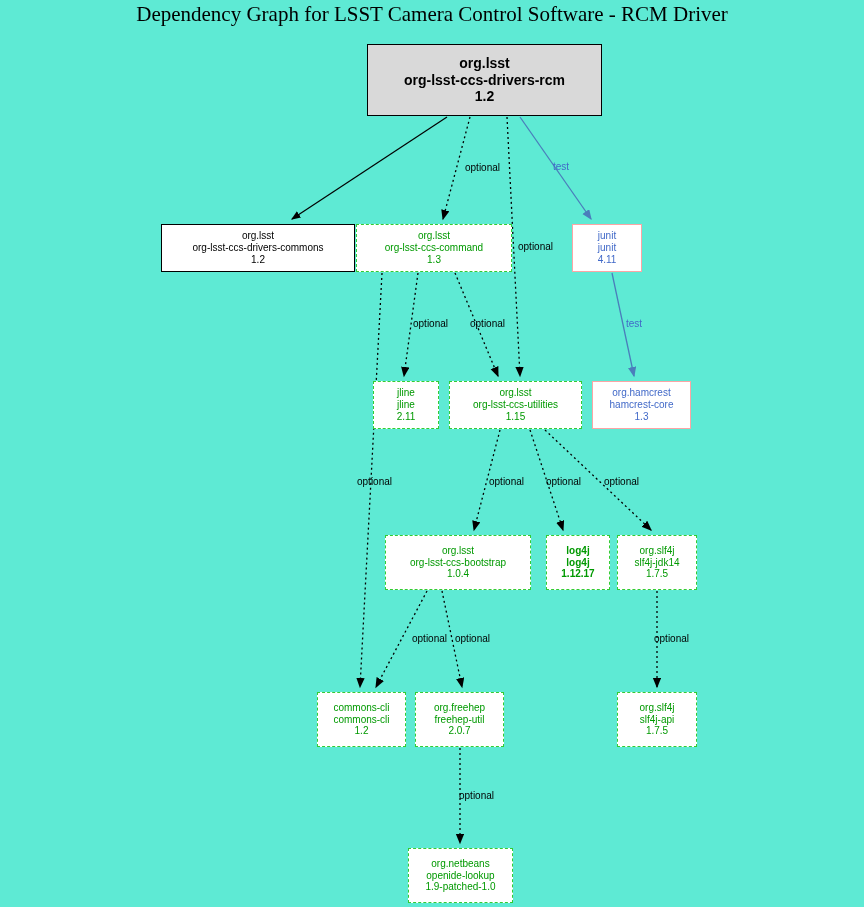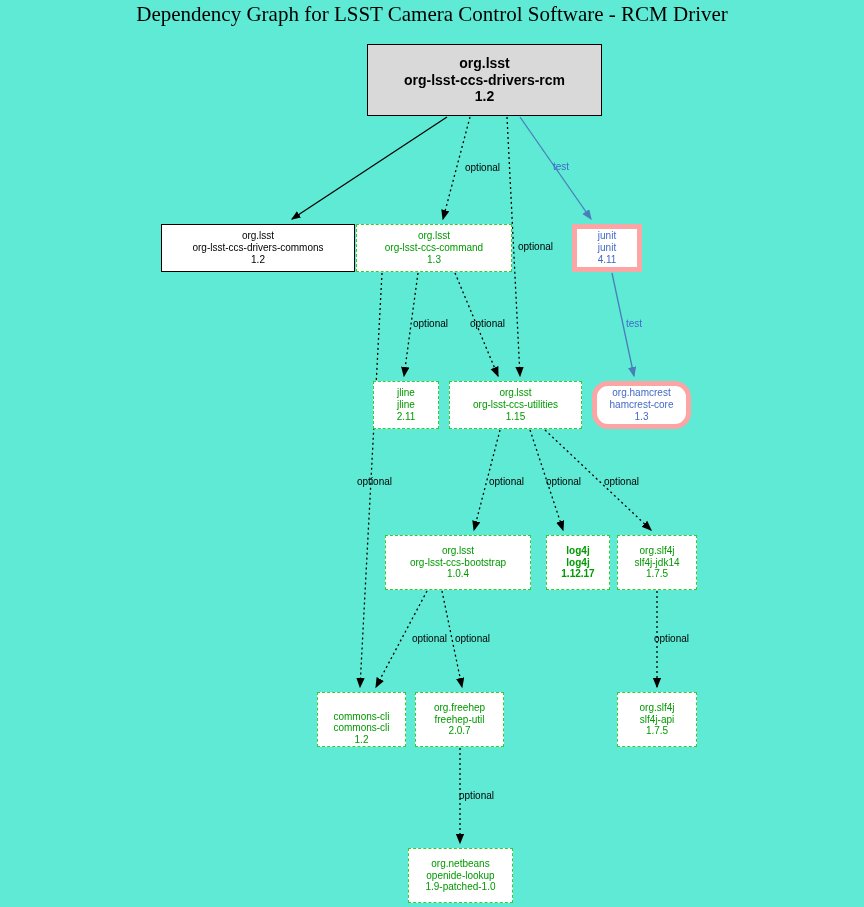--- a/index.html
+++ b/index.html
@@ -63,21 +63,21 @@
   
   .node.optional {
     background: #ffffff;
     border: 1.6px dashed #33cc33;
     color: #009900;
     font-size: 10px;
   }
   
   .node.test {
     background: #ffffff;
-    border: 5px solid #fca5a5;
+    border: 1px solid #fca5a5;
     color: #4169c8;
     font-size: 10px;
   }
   .edge-label {
     position: absolute;
     font-size: 10px;
     color: #000000;
     white-space: nowrap;
     text-align: right;
   }
@@ -162,21 +162,21 @@
     <span class="ln">jline</span>
     <span class="ln">2.11</span>
   </div>
 
   <div class="node optional" style="left:449px; top:381px; width:133px; height:48px;">
     <span class="ln">org.lsst</span>
     <span class="ln">org-lsst-ccs-utilities</span>
     <span class="ln">1.15</span>
   </div>
 
-  <div class="node test" style="left:592px; top:381px; width:99px; height:48px;border-radius:16px;">
+  <div class="node test" style="left:592px; top:381px; width:99px; height:48px;">
     <span class="ln">org.hamcrest</span>
     <span class="ln">hamcrest-core</span>
     <span class="ln">1.3</span>
   </div>
 
   <div class="node optional" style="left:385px; top:535px; width:146px; height:55px;">
     <span class="ln">org.lsst</span>
     <span class="ln">org-lsst-ccs-bootstrap</span>
     <span class="ln">1.0.4</span>
   </div>
@@ -186,21 +186,21 @@
     <span class="ln">log4j</span>
     <span class="ln">1.12.17</span>
   </div>
 
   <div class="node optional" style="left:617px; top:535px; width:80px; height:55px;">
     <span class="ln">org.slf4j</span>
     <span class="ln">slf4j-jdk14</span>
     <span class="ln">1.7.5</span>
   </div>
 
-  <div class="node optional" style="left:317px; top:692px; width:89px; height:55px;justify-content:flex-end;">
+  <div class="node optional" style="left:317px; top:692px; width:89px; height:55px;">
     <span class="ln">commons-cli</span>
     <span class="ln">commons-cli</span>
     <span class="ln">1.2</span>
   </div>
 
   <div class="node optional" style="left:415px; top:692px; width:89px; height:55px;">
     <span class="ln">org.freehep</span>
     <span class="ln">freehep-util</span>
     <span class="ln">2.0.7</span>
   </div>

